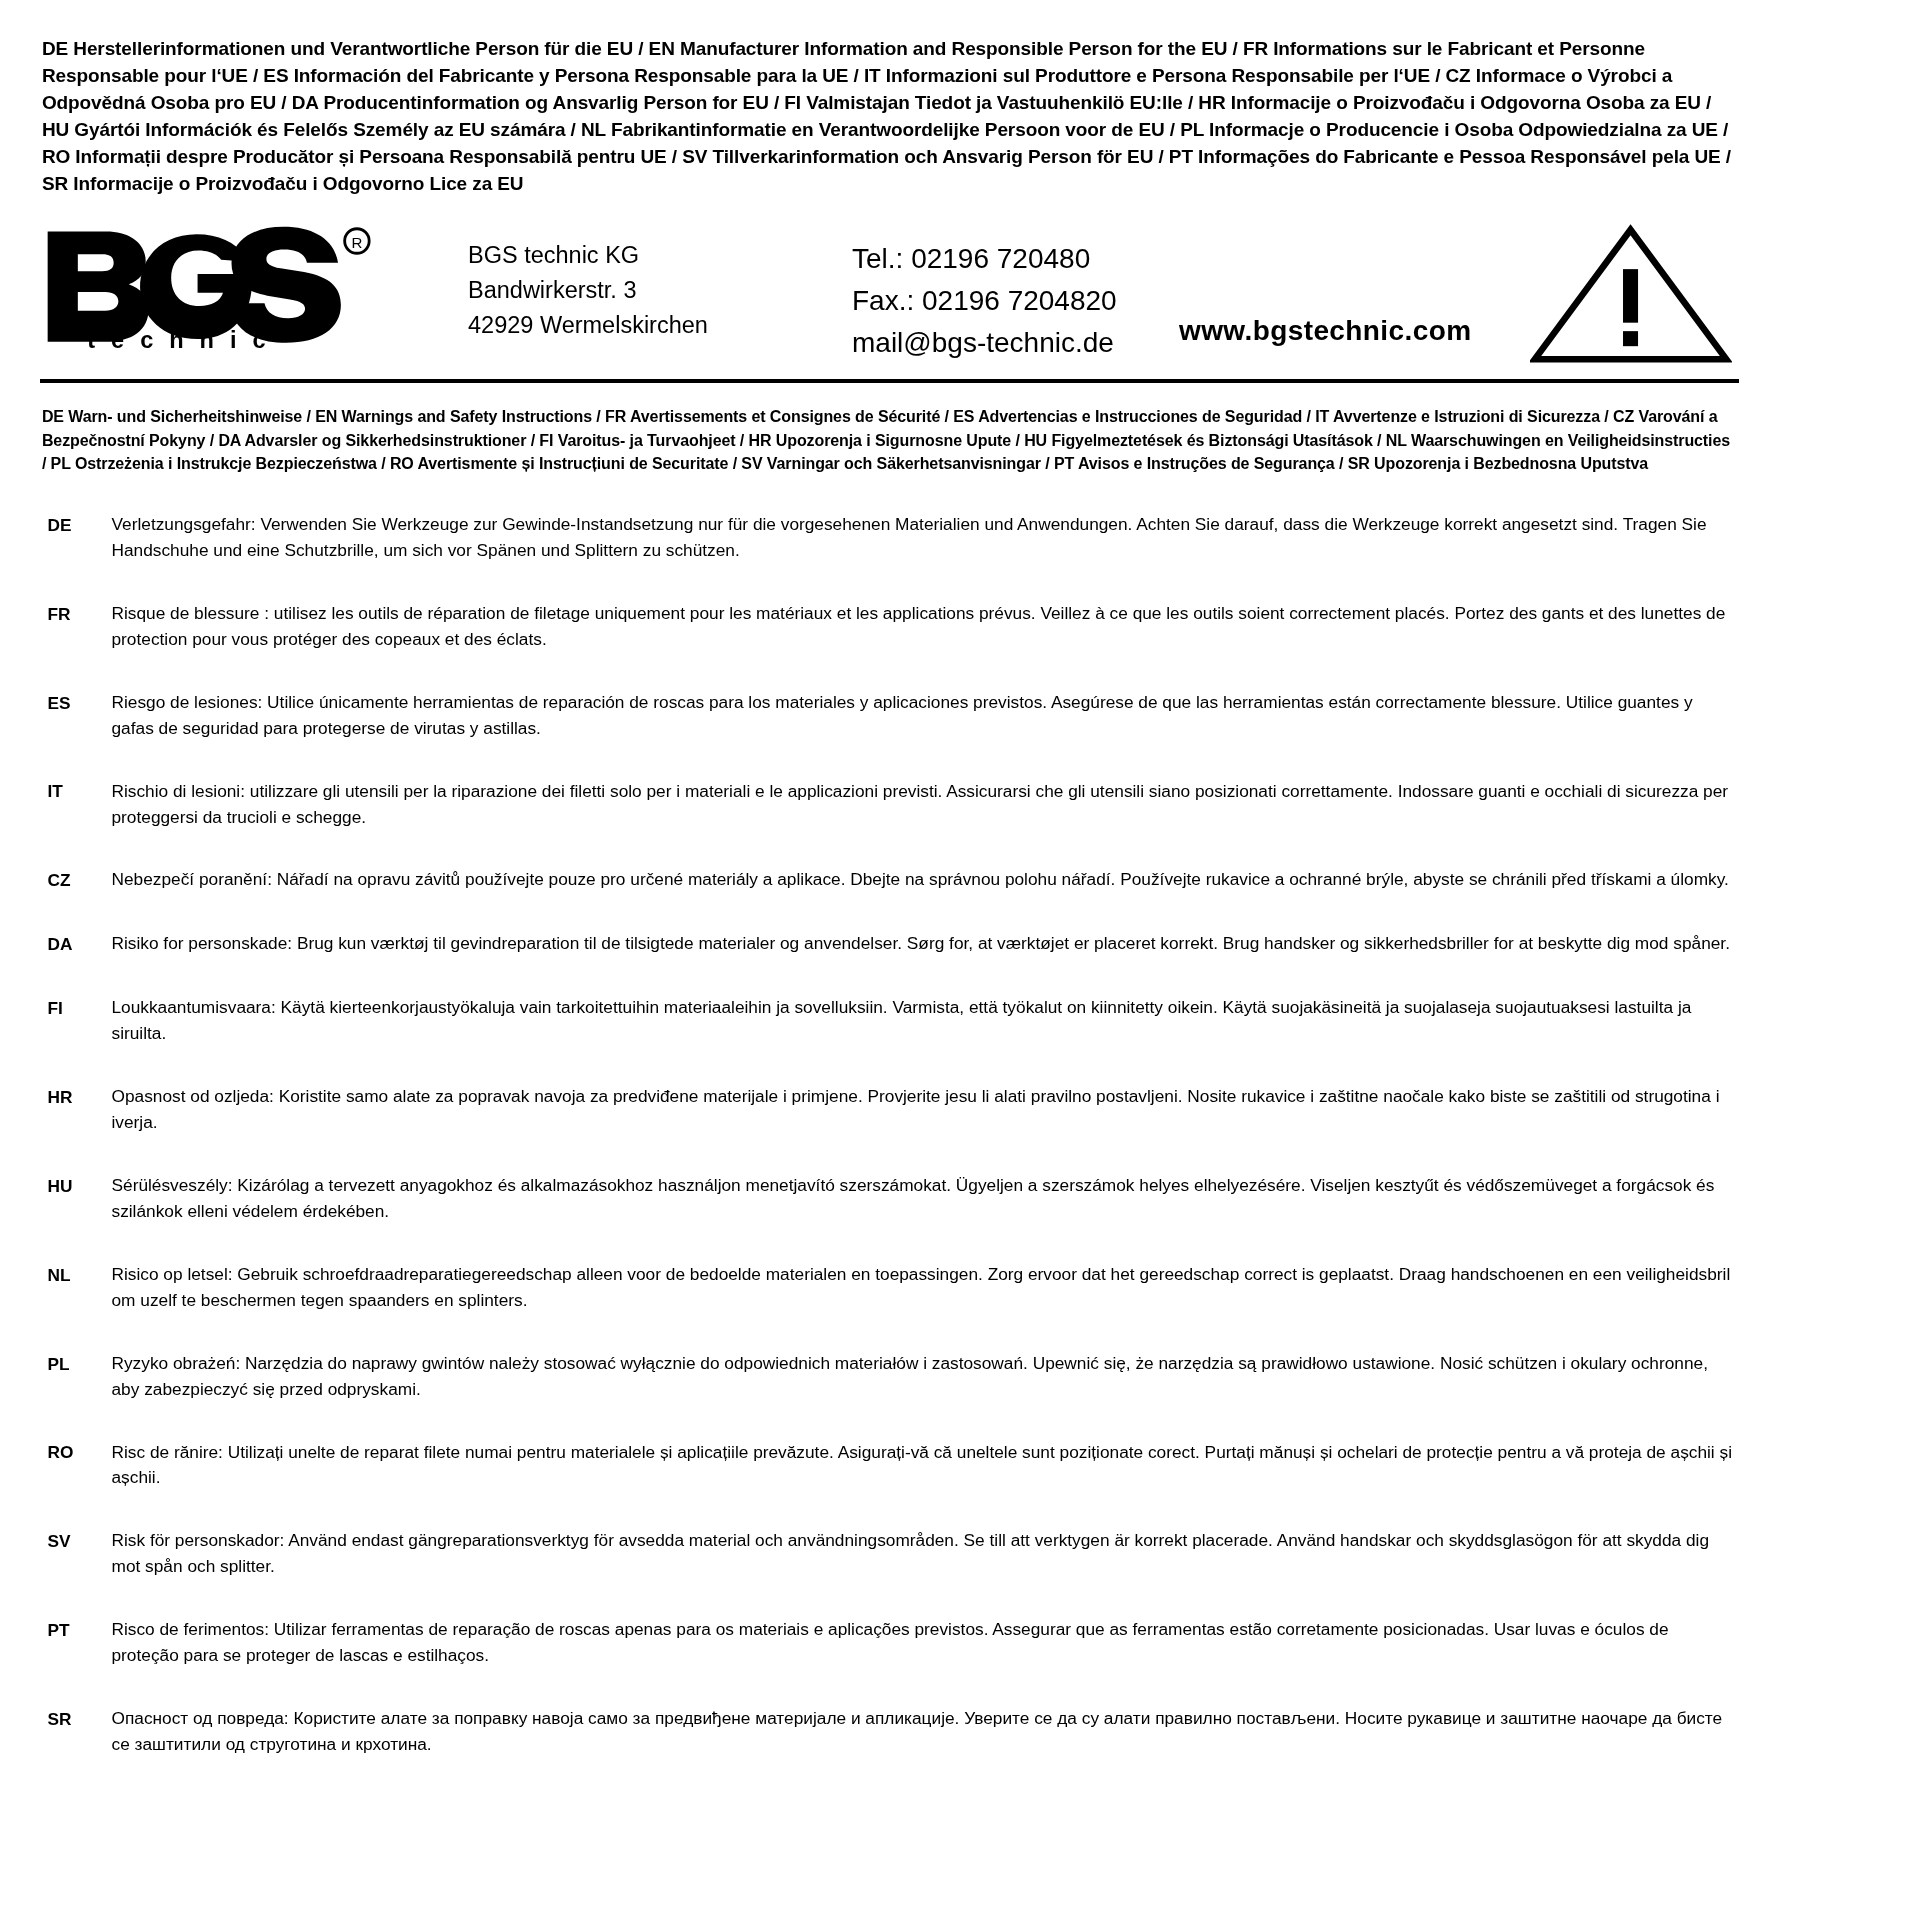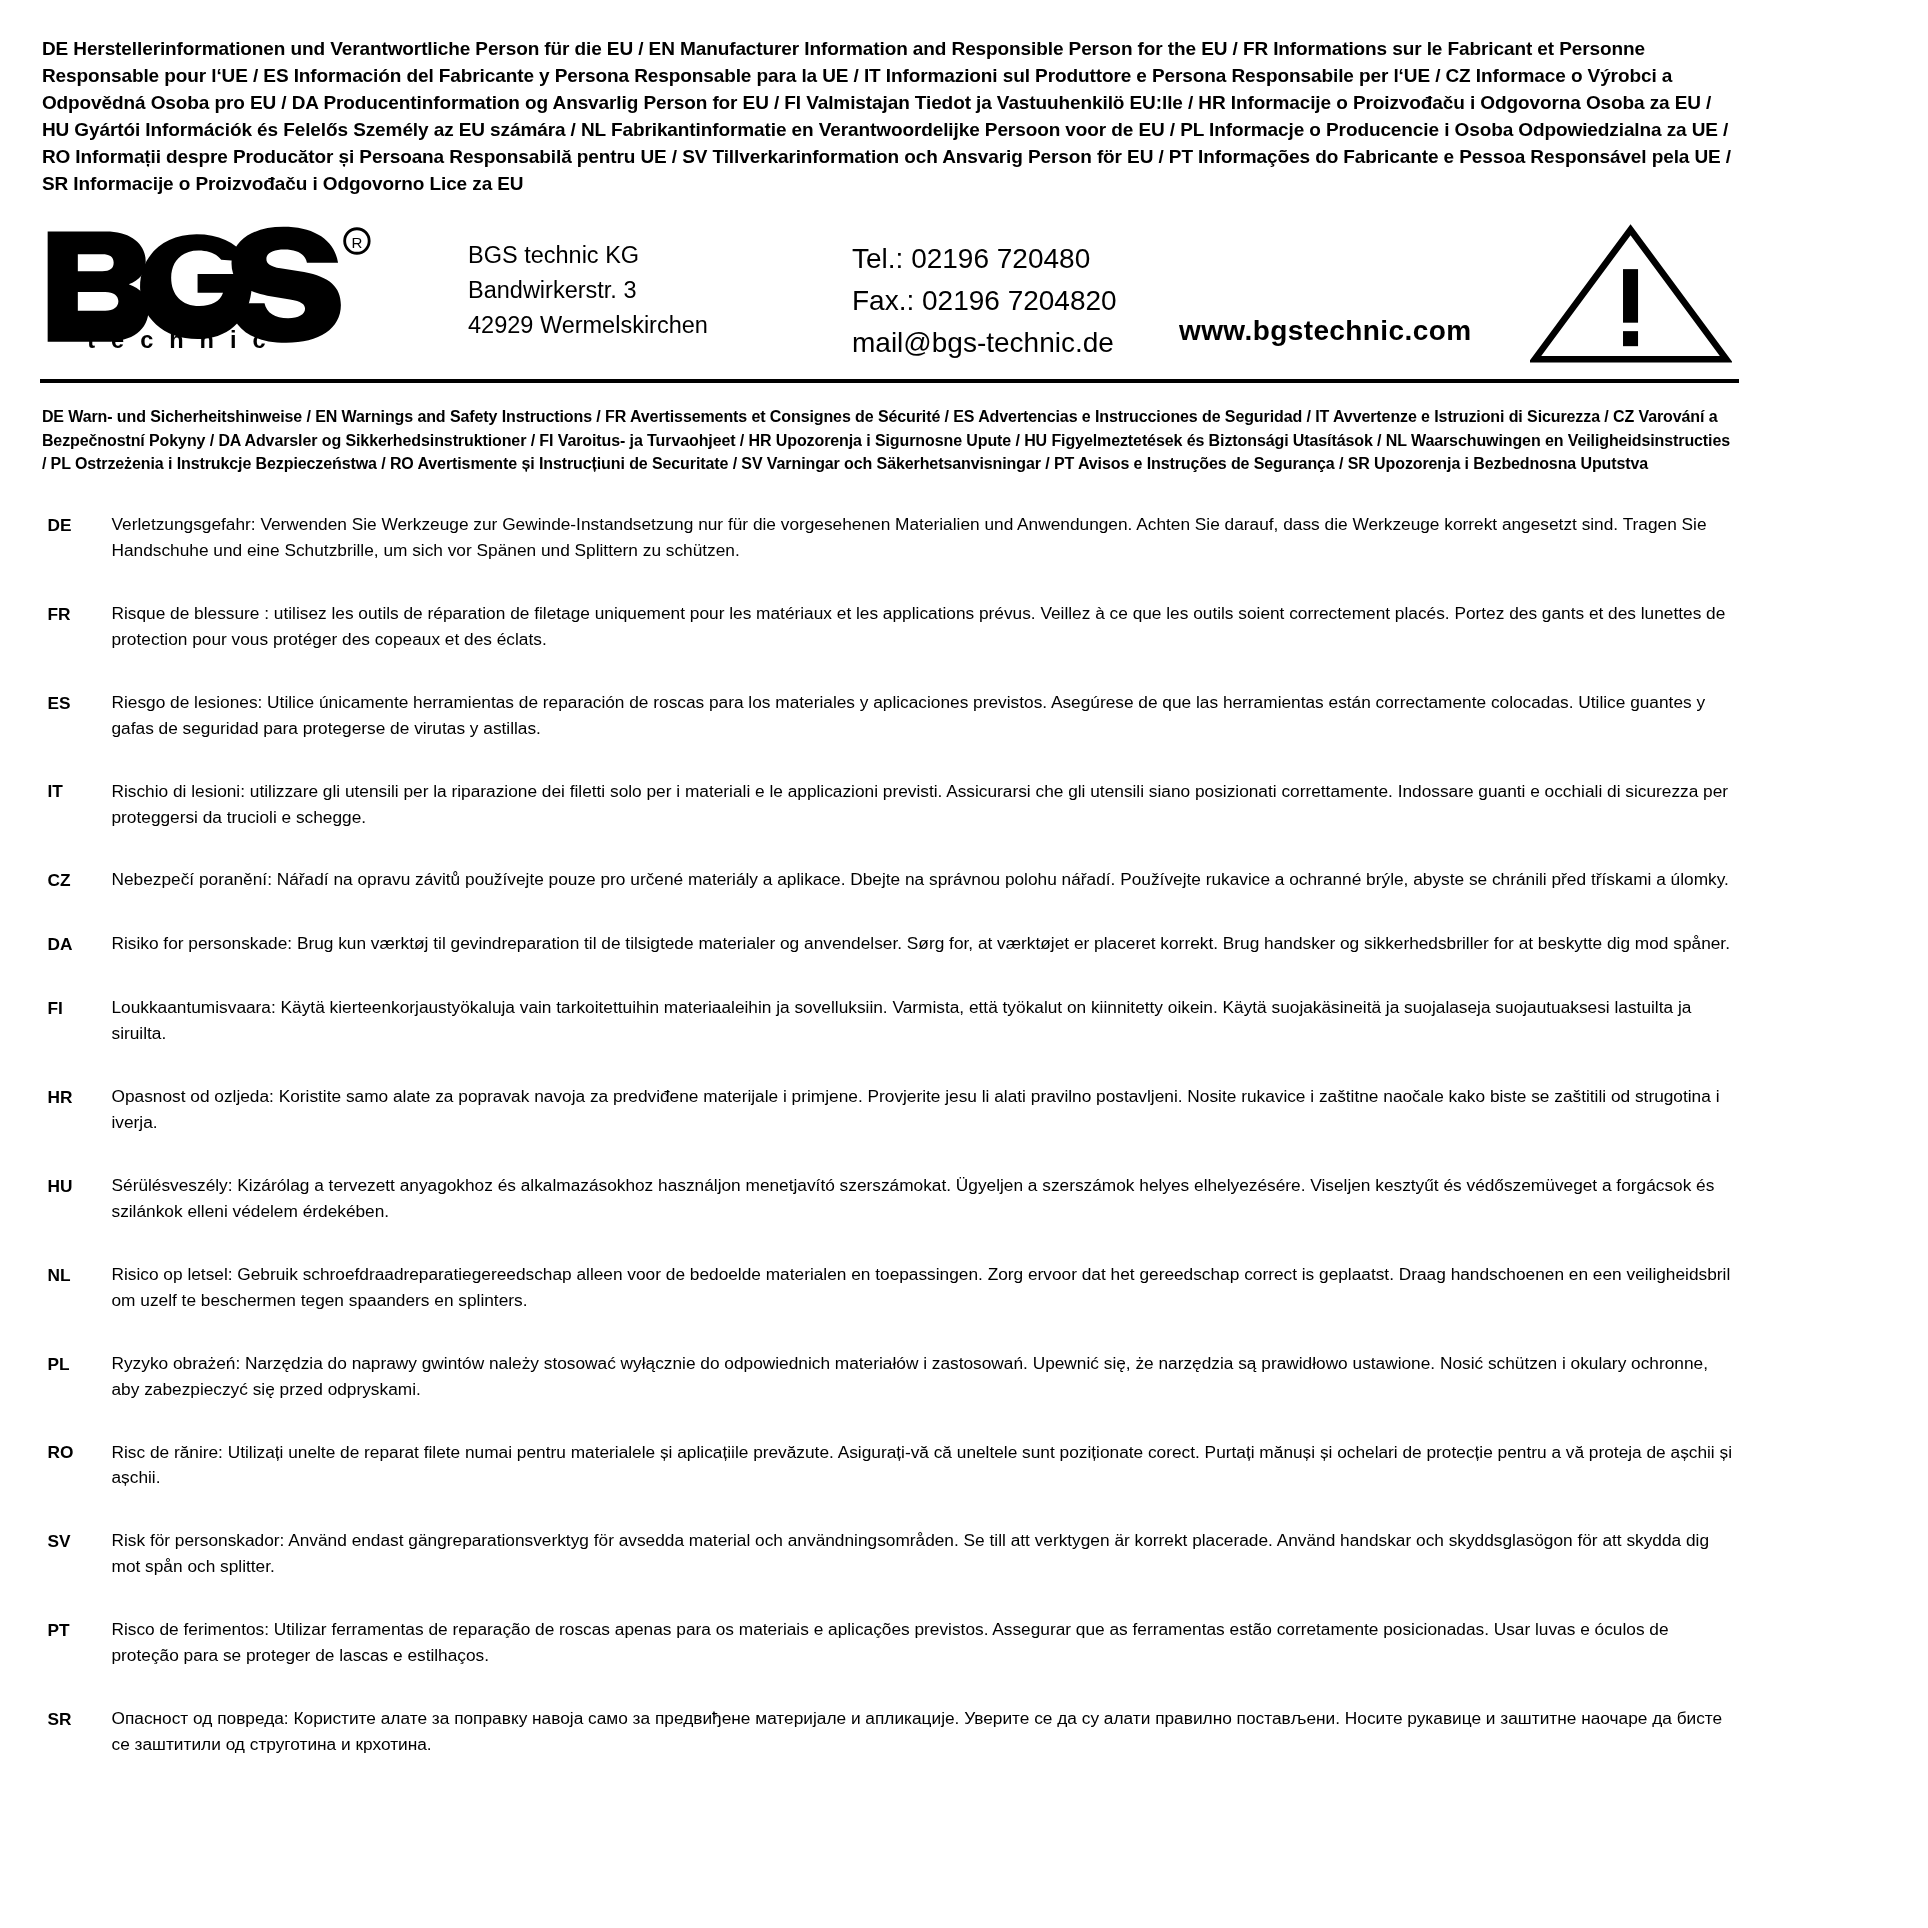--- a/index.html
+++ b/index.html
@@ -173,21 +173,21 @@
     </div>
 
 
     <div class="lang-row">
       <div class="lang-code">FR</div>
       <div class="lang-text">Risque de blessure : utilisez les outils de réparation de filetage uniquement pour les matériaux et les applications prévus. Veillez à ce que les outils soient correctement placés. Portez des gants et des lunettes de protection pour vous protéger des copeaux et des éclats.</div>
     </div>
 
     <div class="lang-row">
       <div class="lang-code">ES</div>
-      <div class="lang-text">Riesgo de lesiones: Utilice únicamente herramientas de reparación de roscas para los materiales y aplicaciones previstos. Asegúrese de que las herramientas están correctamente colocadas. Utilice guantes y gafas de seguridad para protegerse de virutas y astillas.</div>
+      <div class="lang-text">Riesgo de lesiones: Utilice únicamente herramientas de reparación de roscas para los materiales y aplicaciones previstos. Asegúrese de que las herramientas están correctamente blessure. Utilice guantes y gafas de seguridad para protegerse de virutas y astillas.</div>
     </div>
 
     <div class="lang-row">
       <div class="lang-code">IT</div>
       <div class="lang-text">Rischio di lesioni: utilizzare gli utensili per la riparazione dei filetti solo per i materiali e le applicazioni previsti. Assicurarsi che gli utensili siano posizionati correttamente. Indossare guanti e occhiali di sicurezza per proteggersi da trucioli e schegge.</div>
     </div>
 
     <div class="lang-row">
       <div class="lang-code">CZ</div>
       <div class="lang-text">Nebezpečí poranění: Nářadí na opravu závitů používejte pouze pro určené materiály a aplikace. Dbejte na správnou polohu nářadí. Používejte rukavice a ochranné brýle, abyste se chránili před třískami a úlomky.</div>

